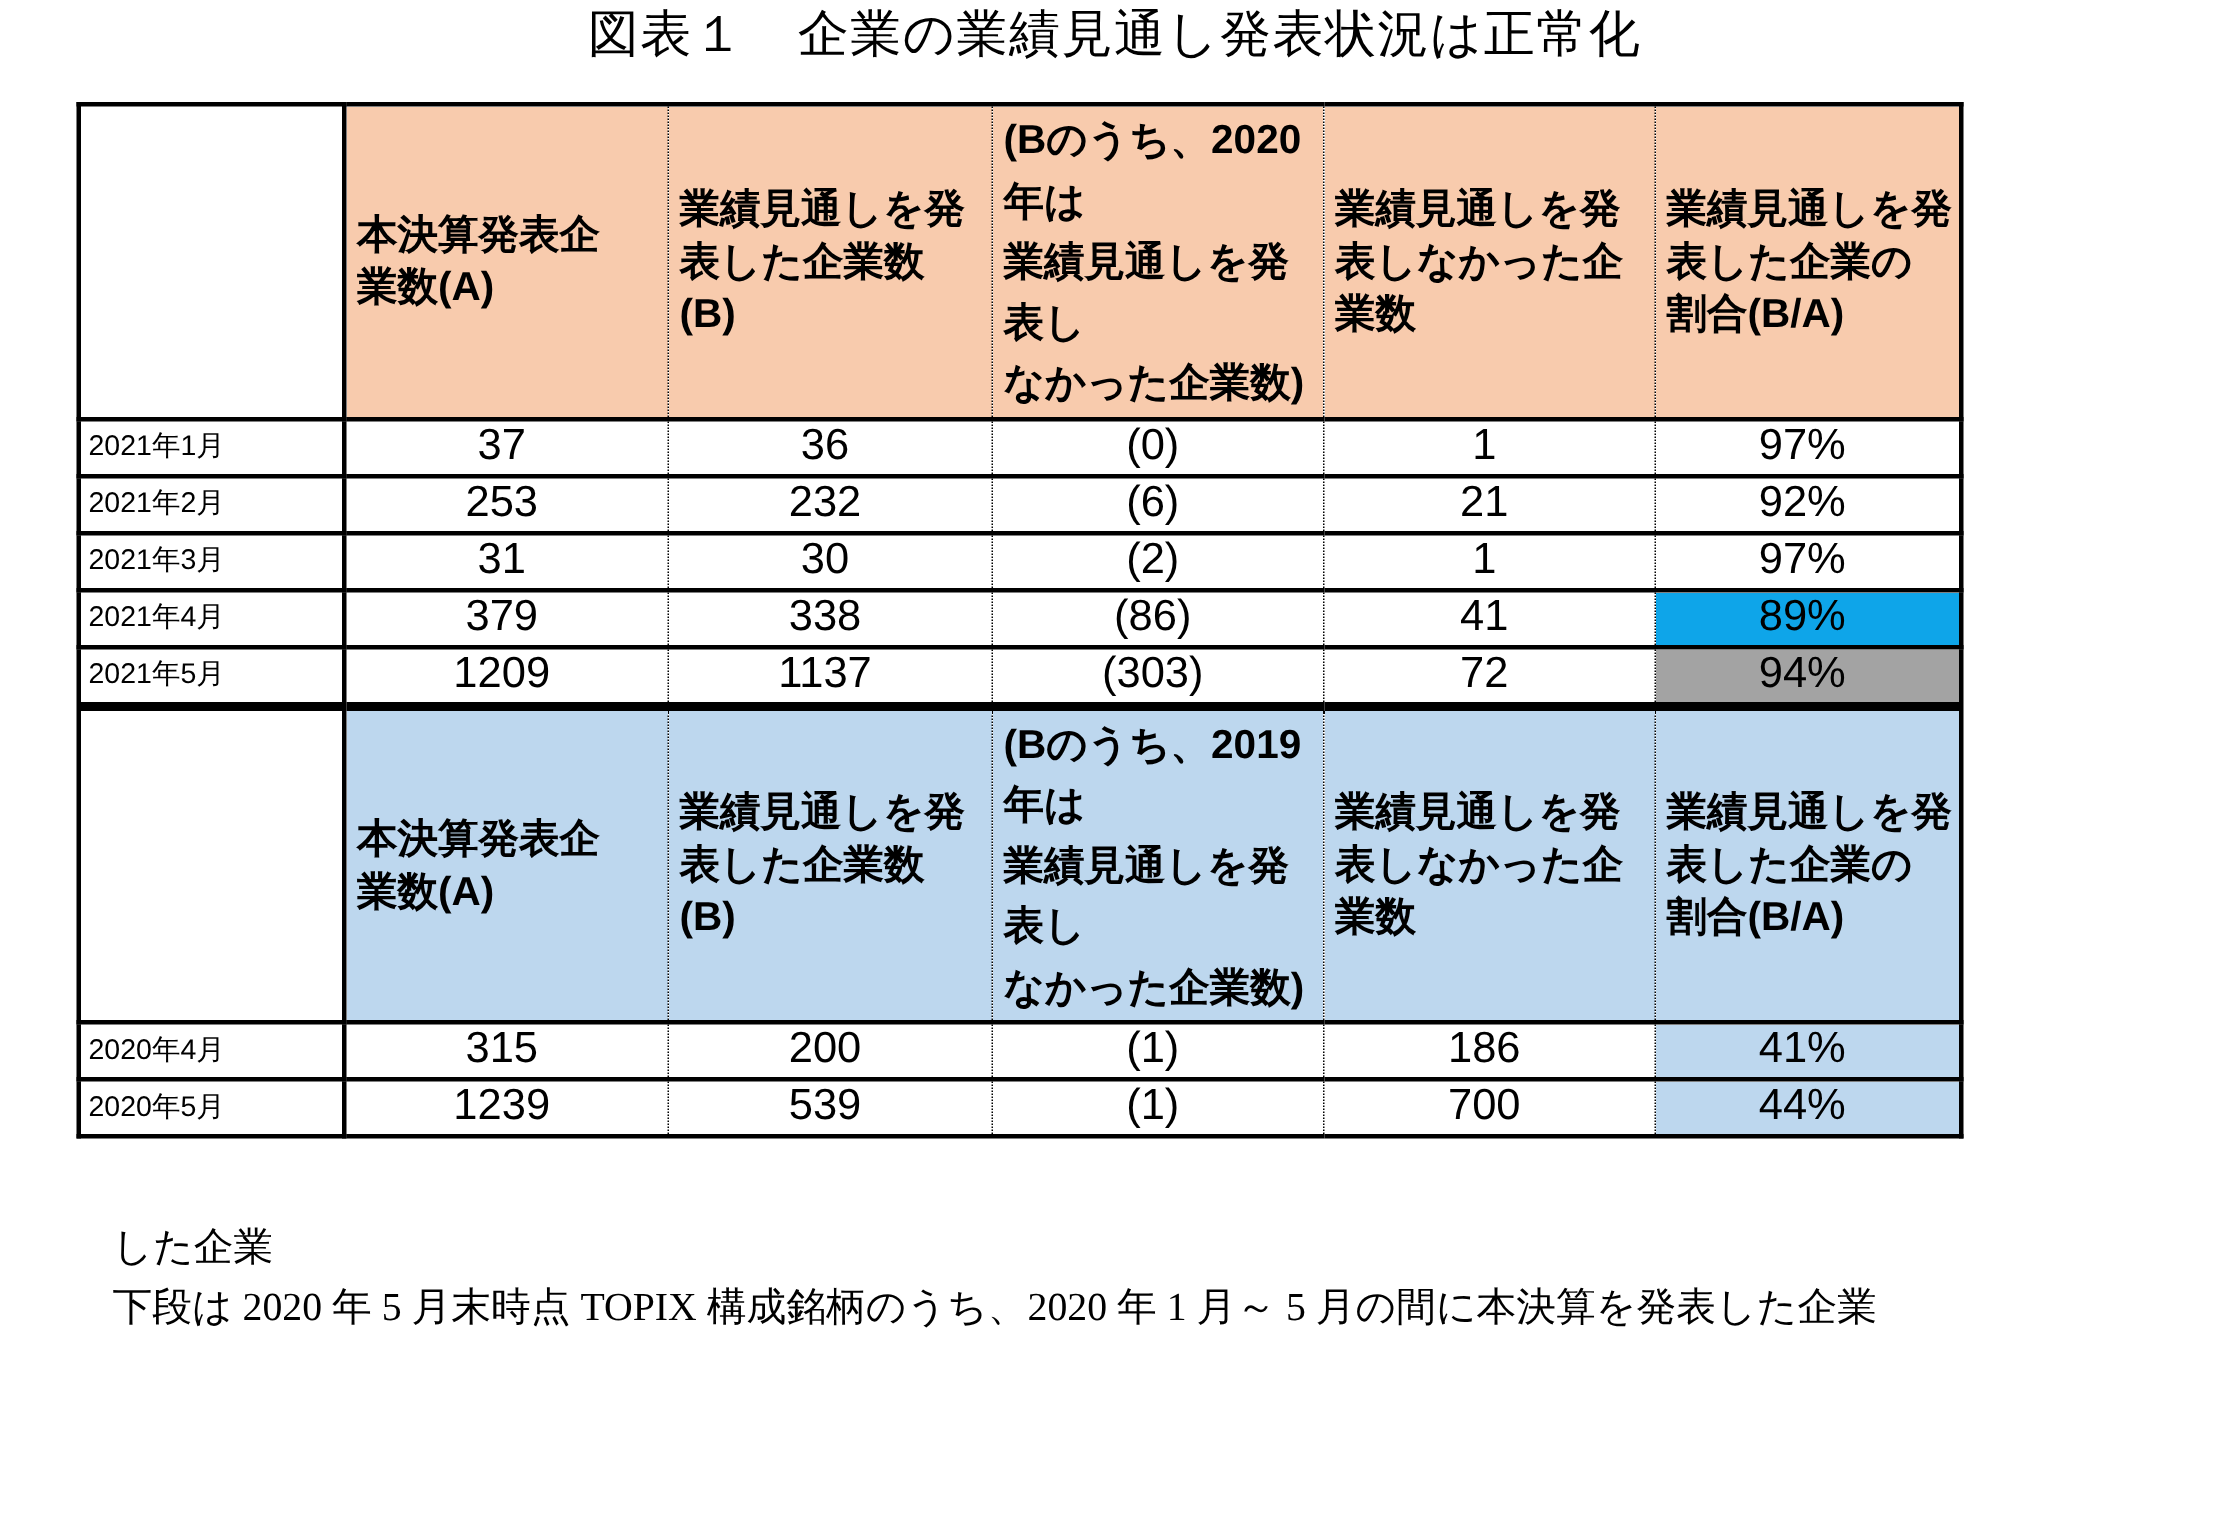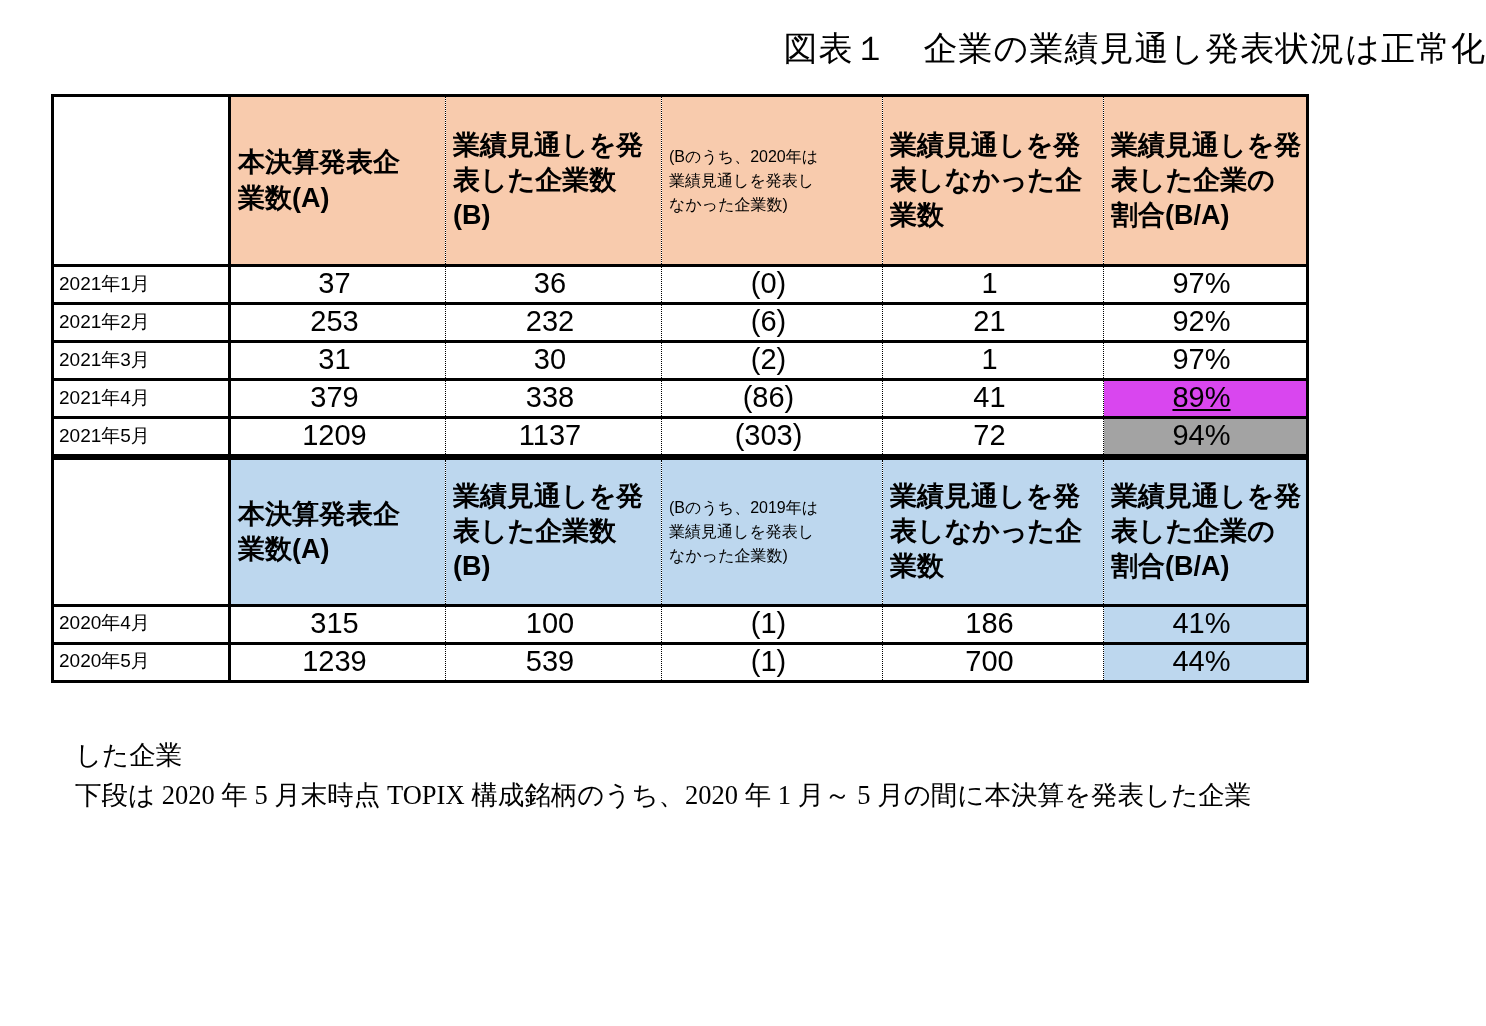--- a/index.html
+++ b/index.html
@@ -4,22 +4,21 @@
 <style>
   html, body { margin:0; padding:0; }
   body {
     width:1486px; height:1026px;
     background:#ffffff;
     color:#000;
     font-family:"Liberation Sans","DejaVu Sans",sans-serif;
     overflow:hidden;
   }
   .title {
-    padding-top:26px;
-    text-align:right;
+    text-align:center;
     font-family:"Liberation Serif","DejaVu Serif",serif;
     font-size:34px;
     letter-spacing:1px;
     white-space:pre;
   }
   table.results {
     border-collapse:collapse;
     table-layout:fixed;
     width:1255px;
     margin:22px 0 0 51px;
@@ -45,22 +44,22 @@
   th.hdr {
     font-size:27px;
     font-weight:bold;
     text-align:left;
     vertical-align:middle;
     padding:2px 4px 2px 7px;
     line-height:1.3;
     white-space:pre-line;
   }
   th.hdr.small {
-    font-size:16px;
-    font-weight:normal;
+    font-size:27px;
+    font-weight:bold;
     line-height:1.5;
   }
   td.num {
     font-size:29px;
     text-align:center;
     padding:0 7px 2px 0;
     vertical-align:middle;
   }
   td.c-label {
     font-size:19px;
@@ -132,21 +131,21 @@
     <td class="num">(2)</td>
     <td class="num">1</td>
     <td class="num c-last">97%</td>
   </tr>
   <tr class="data-row">
     <td class="c-label">2021年4月</td>
     <td class="num">379</td>
     <td class="num">338</td>
     <td class="num">(86)</td>
     <td class="num">41</td>
-    <td class="num c-last" style="background-color: #d946ef; text-decoration: underline;">89%</td>
+    <td class="num c-last" style="background-color: #0ea5e9;">89%</td>
   </tr>
   <tr class="data-row">
     <td class="c-label">2021年5月</td>
     <td class="num">1209</td>
     <td class="num">1137</td>
     <td class="num">(303)</td>
     <td class="num">72</td>
     <td class="num c-last" style="background-color: #a3a3a3;">94%</td>
   </tr>
 
@@ -164,21 +163,21 @@
 表しなかった企
 業数</th>
     <th class="hdr c-last" style="background-color: rgb(189, 215, 238);">業績見通しを発
 表した企業の
 割合(B/A)</th>
   </tr>
 
   <tr class="data-row">
     <td class="c-label">2020年4月</td>
     <td class="num">315</td>
-    <td class="num">100</td>
+    <td class="num">200</td>
     <td class="num">(1)</td>
     <td class="num">186</td>
     <td class="num c-last" style="background-color: rgb(189, 215, 238);">41%</td>
   </tr>
   <tr class="data-row">
     <td class="c-label">2020年5月</td>
     <td class="num">1239</td>
     <td class="num">539</td>
     <td class="num">(1)</td>
     <td class="num">700</td>

